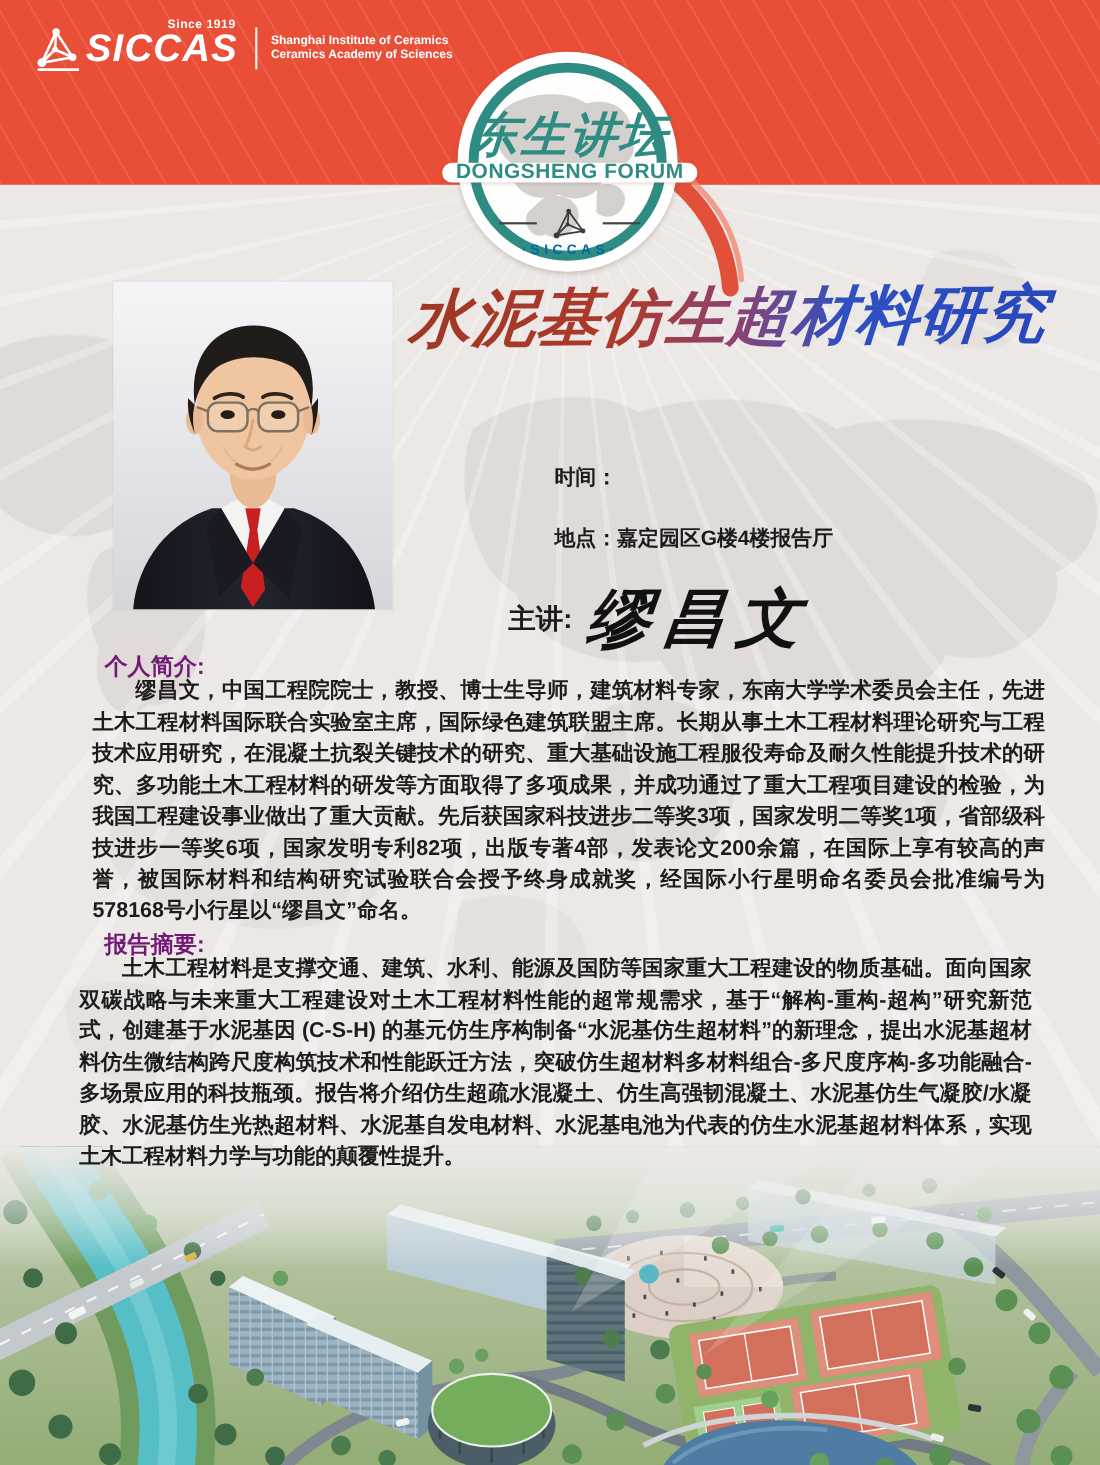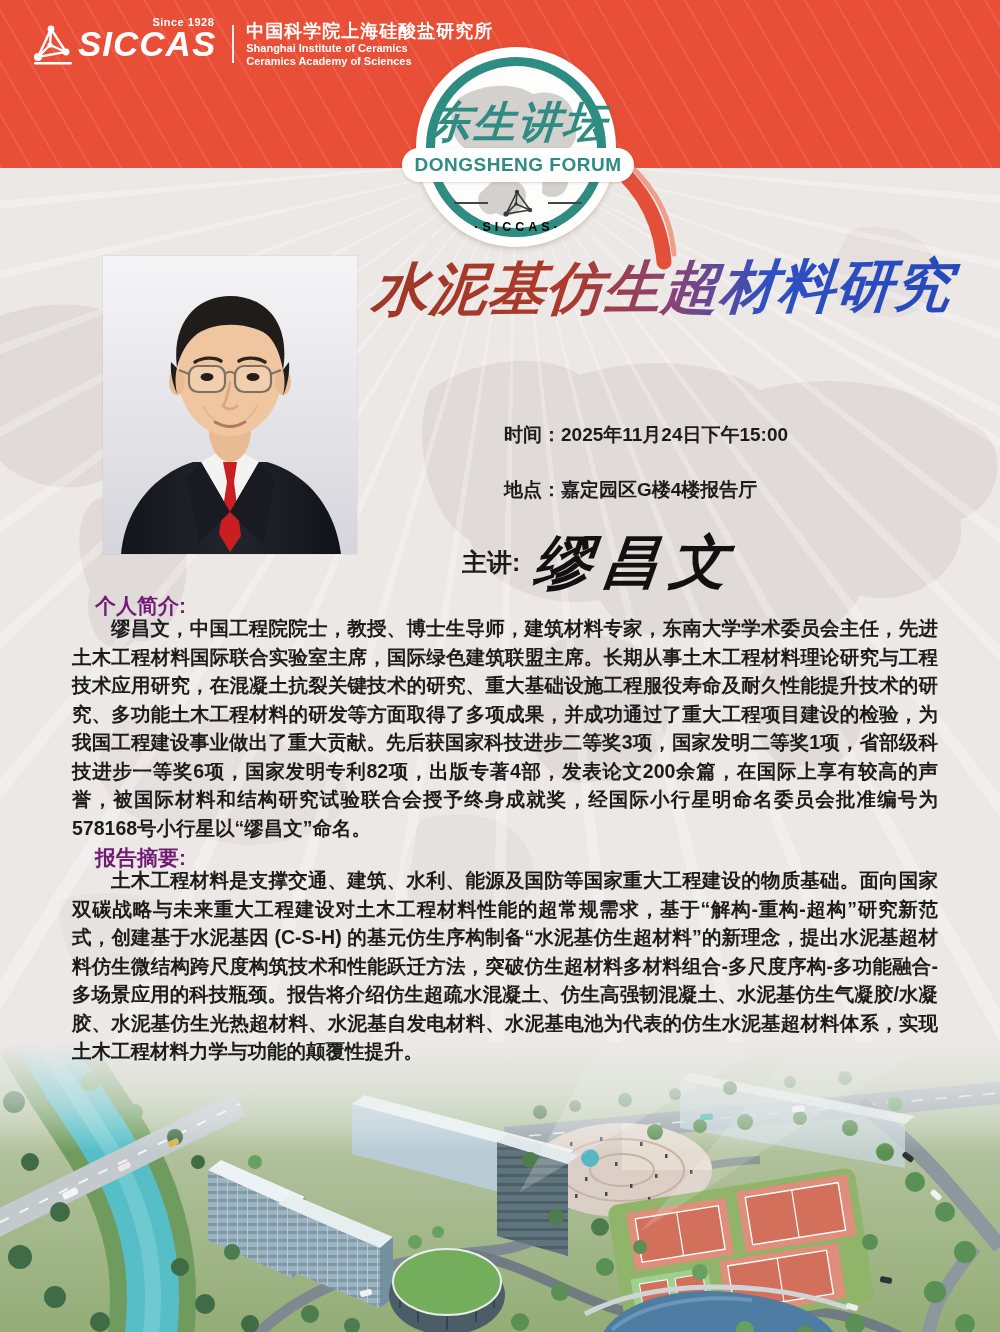--- a/index.html
+++ b/index.html
@@ -27,26 +27,26 @@
 
   
   .badge{position:absolute;left:402px;top:42px;width:232px;height:208px;}
   .badge .swoosh{position:absolute;left:188px;top:108px;width:110px;height:120px;overflow:visible;}
   .badge-circle{position:absolute;left:14px;top:5px;width:200px;height:200px;border-radius:50%;
     background:#fff;box-shadow:0 2px 5px rgba(120,60,40,.25);}
   .badge-ring{position:absolute;left:24px;top:15px;width:180px;height:180px;border-radius:50%;border:9px solid #2F8C82;background:#fdfdfc;box-sizing:border-box;}
   .badge-map{position:absolute;left:36px;top:27px;width:156px;height:156px;border-radius:50%;overflow:hidden;}
   .badge-cn{position:absolute;left:0;top:52px;width:232px;text-align:center;color:#2F8C82;
     font-family:"DejaVu Serif","Liberation Serif",serif;font-style:italic;font-weight:bold;font-size:43px;letter-spacing:2px;transform:skewX(-4deg);}
-  .badge-banner{position:absolute;left:0;top:106px;width:232px;height:34px;background:#fff;border-radius:17px;
+  .badge-banner{position:absolute;left:0;top:106px;width:232px;height:18px;background:#fff;border-radius:17px;
     box-shadow:0 1px 3px rgba(120,60,40,.2);display:flex;align-items:center;justify-content:center;}
   .badge-en{color:#2F8C82;font-size:19px;font-weight:bold;letter-spacing:.5px;}
   .badge-molecule{position:absolute;left:96px;top:144px;width:40px;height:34px;}
   .badge-mol-line{position:absolute;top:160px;width:34px;height:1.5px;background:#444;}
-  .badge-org{position:absolute;left:0;top:178px;width:232px;text-align:center;color:#000000;font-size:12.5px;font-weight:bold;letter-spacing:4px;}
+  .badge-org{position:absolute;left:0;top:178px;width:232px;text-align:center;color:#0369a1;font-size:12.5px;font-weight:bold;letter-spacing:4px;}
 
   
   .lecture-title{position:absolute;left:372px;top:250px;width:600px;font-family:"DejaVu Serif","Liberation Serif",serif;
     font-style:italic;font-weight:bold;font-size:57px;letter-spacing:1px;white-space:nowrap;transform:skewX(-5deg) rotate(-.5deg);
     background:linear-gradient(90deg,#9e3727 0%,#ad3a2b 32%,#8a4375 50%,#2e50c2 66%,#2747ba 100%);
     -webkit-background-clip:text;background-clip:text;color:transparent;}
 
   
   .portrait{position:absolute;left:103px;top:256px;width:254px;height:298px;box-shadow:0 0 0 1px rgba(0,0,0,.04);}
 
@@ -56,21 +56,21 @@
   .speaker-row{display:flex;align-items:center;margin-top:10px;}
   .speaker-label{font-size:25px;font-weight:bold;}
   .speaker-name{font-family:"DejaVu Serif","Liberation Serif",serif;font-style:italic;font-weight:bold;
     font-size:58px;letter-spacing:10px;color:#111;margin-left:14px;transform:skewX(-6deg);line-height:64px;}
 
   
   .section-heading{position:absolute;left:95px;font-size:21px;font-weight:bold;color:#701a75;}
   .section-body{position:absolute;left:72px;width:866px;font-size:19.5px;line-height:28.5px;color:#1c1c1c;
     text-align:justify;text-indent:2em;font-weight:600;letter-spacing:0;}
   .profile-heading{top:592px;}
-  .profile-body{top:614px;}
+  .profile-body{top:614px;margin-left:12px;}
   .abstract-heading{top:844px;}
   .abstract-body{top:866px;z-index:5;}
 
   
   .campus{position:absolute;left:0;top:1042px;width:1000px;height:290px;}
   .campus svg{display:block;}
 </style>
 </head>
 <body>
 
@@ -101,26 +101,25 @@
         </g>
         <g fill="#fff">
           <circle cx="8" cy="35" r="4"></circle>
             <circle cx="21" cy="7" r="3.4"></circle>
             <circle cx="36" cy="30" r="3.4"></circle>
             <circle cx="20" cy="23" r="2.6"></circle>
         </g>
         <rect x="4" y="40" width="38" height="2.6" rx="1.3" fill="#fff"></rect>
       </svg>
       <div class="logo-type">
-        <div class="logo-since">Since 1928</div>
+        <div class="logo-since">Since 1919</div>
         <div class="logo-acronym">SICCAS</div>
       </div>
       <div class="logo-divider"></div>
       <div class="inst">
-        <div class="inst-cn">中国科学院上海硅酸盐研究所</div>
         <div class="inst-en">Shanghai Institute of Ceramics</div>
         <div class="inst-en">Ceramics Academy of Sciences</div>
       </div>
     </div>
   </div>
 
   <div class="badge">
     <svg class="swoosh" viewBox="0 0 110 120">
       <path d="M8,2 C45,28 70,62 74,112" stroke="#E2503A" stroke-width="15" fill="none" stroke-linecap="round"></path>
       <path d="M22,0 C58,28 80,58 84,104" stroke="#F08A74" stroke-width="5" fill="none" stroke-linecap="round" opacity=".8"></path>
@@ -205,21 +204,20 @@
     <ellipse cx="150" cy="121" rx="6.5" ry="4" fill="#241d18"></ellipse>
 
     <path d="M127,126 C125,138 123,146 120,150 C124,154 130,154 134,150" stroke="#d9a87f" stroke-width="2.6" fill="none" stroke-linecap="round"></path>
     <path d="M112,166 C122,172 132,172 142,166" stroke="#b07a5d" stroke-width="3" fill="none" stroke-linecap="round"></path>
     <path d="M100,150 C104,158 108,162 112,164 M154,150 C150,158 146,162 142,164" stroke="#e0b48c" stroke-width="2" fill="none" opacity=".7"></path>
   </svg>
 
   <div class="details">
     <div class="detail-row">
       <span>时间：</span>
-      <span>2025年11月24日下午15:00</span>
     </div>
     <div class="detail-row">
       <span>地点：</span>
       <span>嘉定园区G楼4楼报告厅</span>
     </div>
     <div class="speaker-row">
       <span class="speaker-label">主讲:</span>
       <span class="speaker-name">缪昌文</span>
     </div>
   </div>

